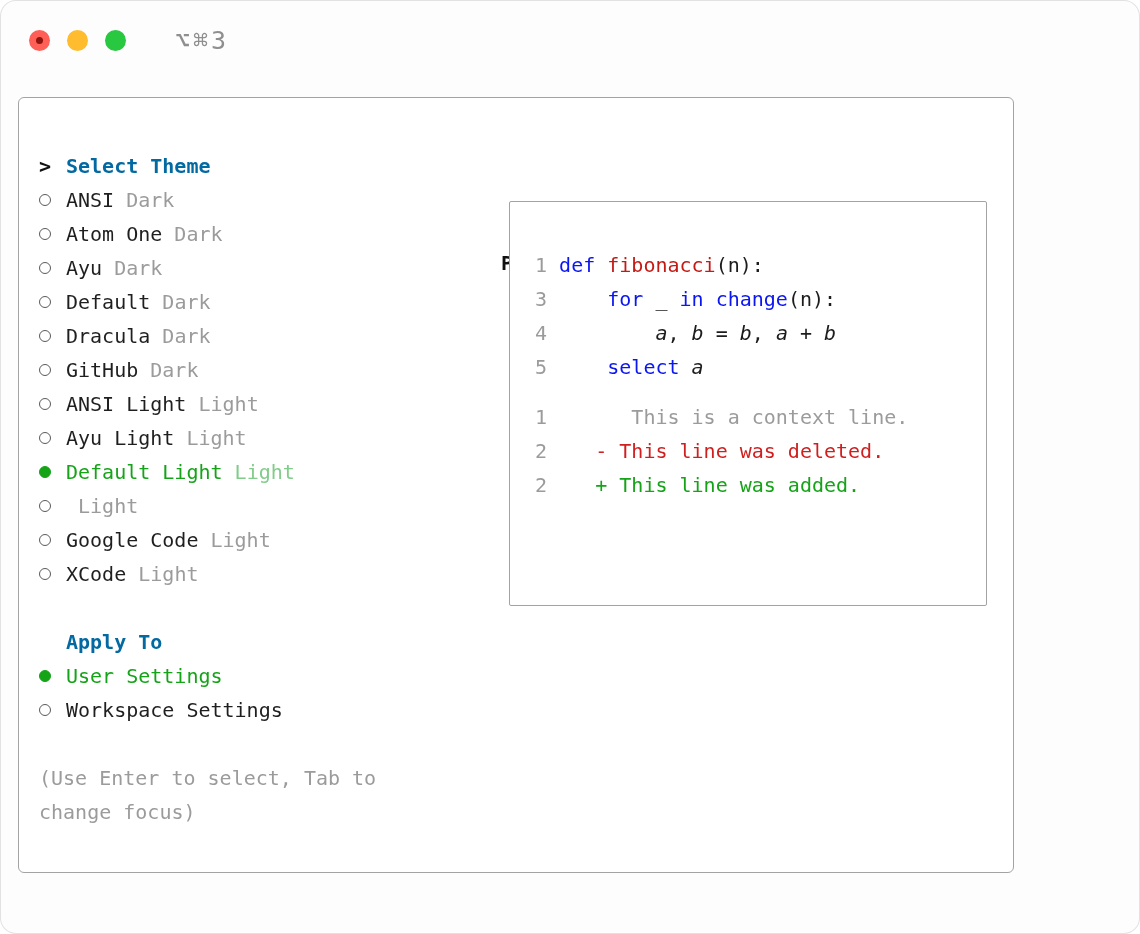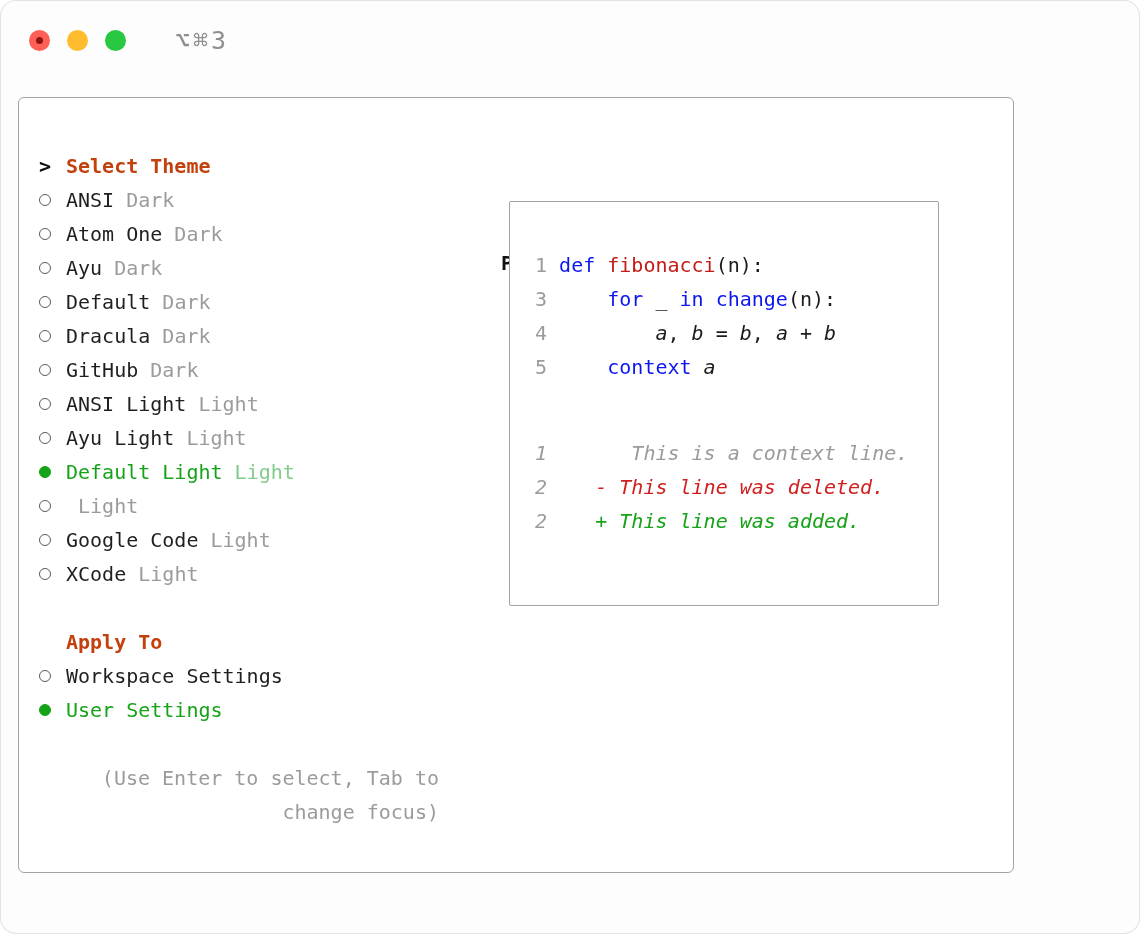--- a/index.html
+++ b/index.html
@@ -19,38 +19,38 @@
   
   .panel{
     position:absolute;left:18px;top:97px;width:996px;height:776px;
     border:1.5px solid #a3a3a3;border-radius:6px;background:#fff;box-sizing:border-box;
   }
   .left-col{position:absolute;left:20px;top:51px;font-size:20px;line-height:34px;color:#1f1f1f;}
   .row{display:flex;align-items:center;height:34px;white-space:pre;}
   .marker{display:inline-flex;width:27px;align-items:center;flex:0 0 27px;}
   .dot{width:12px;height:12px;border:1.5px solid #5a5a5a;border-radius:50%;box-sizing:border-box;display:inline-block;}
   .dot.filled{background:var(--accent-green,#15a318);border-color:var(--accent-green,#15a318);}
-  .hdr{font-weight:bold;color:#c2410c;text-align:center;}
+  .hdr{font-weight:bold;color:#0369a1;text-align:center;}
   .prefix{font-weight:bold;color:#111;}
   .tname{color:#1f1f1f;text-align:center;}
   .tvariant{color:var(--muted-gray,#9b9b9b);}
   .row.selected .tname{color:var(--accent-green,#15a318);}
   .row.selected .tvariant{color:var(--variant-green,#82cc8b);}
   .spacer{height:34px;}
-  .help{width:400px;color:var(--muted-gray,#9b9b9b);white-space:normal;text-align:right;}
+  .help{width:400px;color:var(--muted-gray,#9b9b9b);white-space:normal;}
   
   .preview-title{position:absolute;left:482px;top:148px;font-size:20px;line-height:34px;font-weight:bold;color:#111;}
   .preview-box{
-    position:absolute;left:490px;top:103px;width:430px;height:405px;
+    position:absolute;left:490px;top:103px;width:478px;height:405px;
     border:1.5px solid #a3a3a3;border-radius:2px;background:#fff;box-sizing:border-box;
     padding:46px 16px 0 25px;font-size:20px;line-height:34px;
   }
   .codeline{white-space:pre;height:34px;}
   .lnum{color:var(--muted-gray,#9b9b9b);}
-  .diff-block{margin-top:52px;font-style:italic;}
+  .diff-block{margin-top:16px;}
   .tok-kw{color:var(--keyword-blue,#0000ff);}
   .tok-fn{color:var(--function-red,#c41a16);}
   .tok-pl{color:var(--code-plain,#1c1c1c);}
   .tok-ctx{color:var(--muted-gray,#9b9b9b);}
   .tok-del{color:var(--deleted-red,#d01f1f);}
   .tok-add{color:var(--accent-green,#15a318);}
   .tok-it{font-style:italic;}
 </style>
 </head>
 <body>
@@ -88,37 +88,37 @@
         </div>
 
       <div class="spacer"></div>
 
       <div class="row">
         <span class="marker"></span>
         <span class="hdr">Apply To</span>
       </div>
 
       <div>
+          <div class="row selected"><span class="marker"><span class="dot filled"></span></span><span class="tname">User Settings</span></div>
           <div class="row"><span class="marker"><span class="dot"></span></span><span class="tname">Workspace Settings</span></div>
-          <div class="row selected"><span class="marker"><span class="dot filled"></span></span><span class="tname">User Settings</span></div>
         </div>
 
       <div class="spacer"></div>
 
       <div class="help">(Use Enter to select, Tab to change focus)</div>
     </div>
 
     <div class="preview-title">Preview</div>
 
     <div class="preview-box">
       <div>
           <div class="codeline"><span class="lnum">1 </span><span class="tok-kw">def </span><span class="tok-fn">fibonacci</span><span class="tok-pl">(n):</span></div>
           <div class="codeline"><span class="lnum">3 </span><span class="tok-pl">    </span><span class="tok-kw">for</span><span class="tok-pl"> _ </span><span class="tok-kw">in</span><span class="tok-pl"> </span><span class="tok-kw">change</span><span class="tok-pl">(n):</span></div>
           <div class="codeline"><span class="lnum">4 </span><span class="tok-pl">        </span><span class="tok-pl tok-it">a</span><span class="tok-pl">, </span><span class="tok-pl tok-it">b</span><span class="tok-pl"> = </span><span class="tok-pl tok-it">b</span><span class="tok-pl">, </span><span class="tok-pl tok-it">a</span><span class="tok-pl"> + </span><span class="tok-pl tok-it">b</span></div>
-          <div class="codeline"><span class="lnum">5 </span><span class="tok-pl">    </span><span class="tok-kw">context</span><span class="tok-pl"> </span><span class="tok-pl tok-it">a</span></div>
+          <div class="codeline"><span class="lnum">5 </span><span class="tok-pl">    </span><span class="tok-kw">select</span><span class="tok-pl"> </span><span class="tok-pl tok-it">a</span></div>
         </div>
       <div class="diff-block">
           <div class="codeline"><span class="lnum">1 </span><span class="tok-ctx">      This is a context line.</span></div>
           <div class="codeline"><span class="lnum">2 </span><span class="tok-del">   - This line was deleted.</span></div>
           <div class="codeline"><span class="lnum">2 </span><span class="tok-add">   + This line was added.</span></div>
         </div>
     </div>
 
   </div>
 </div>

